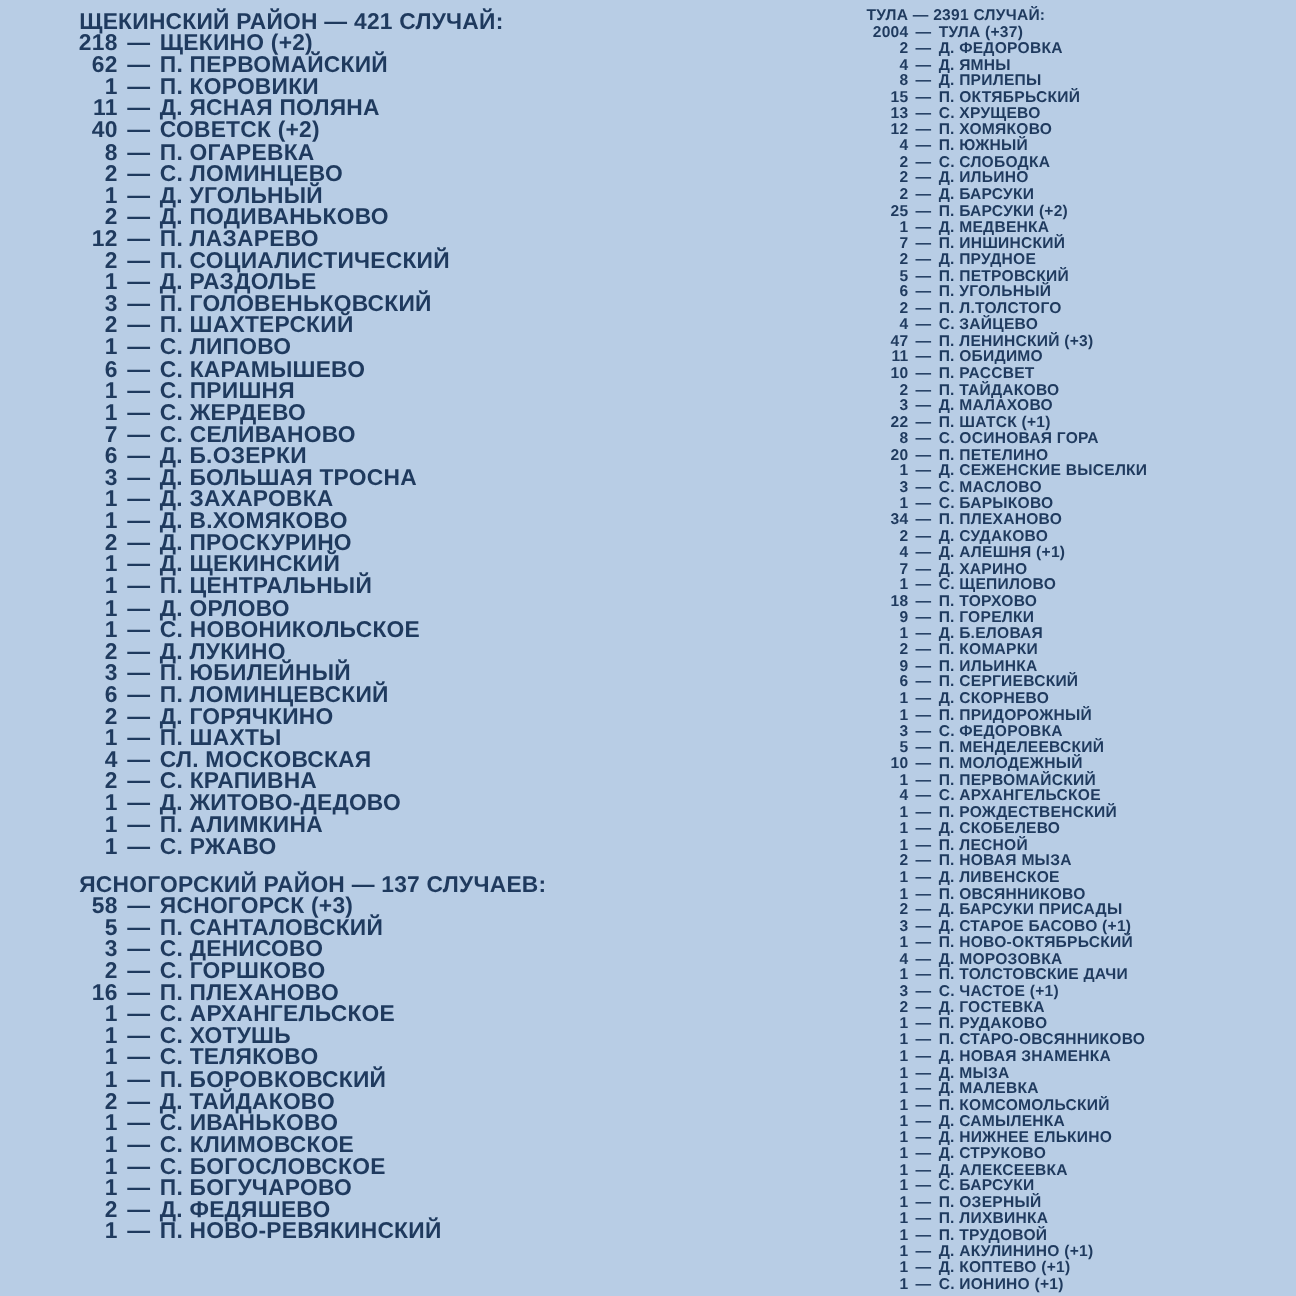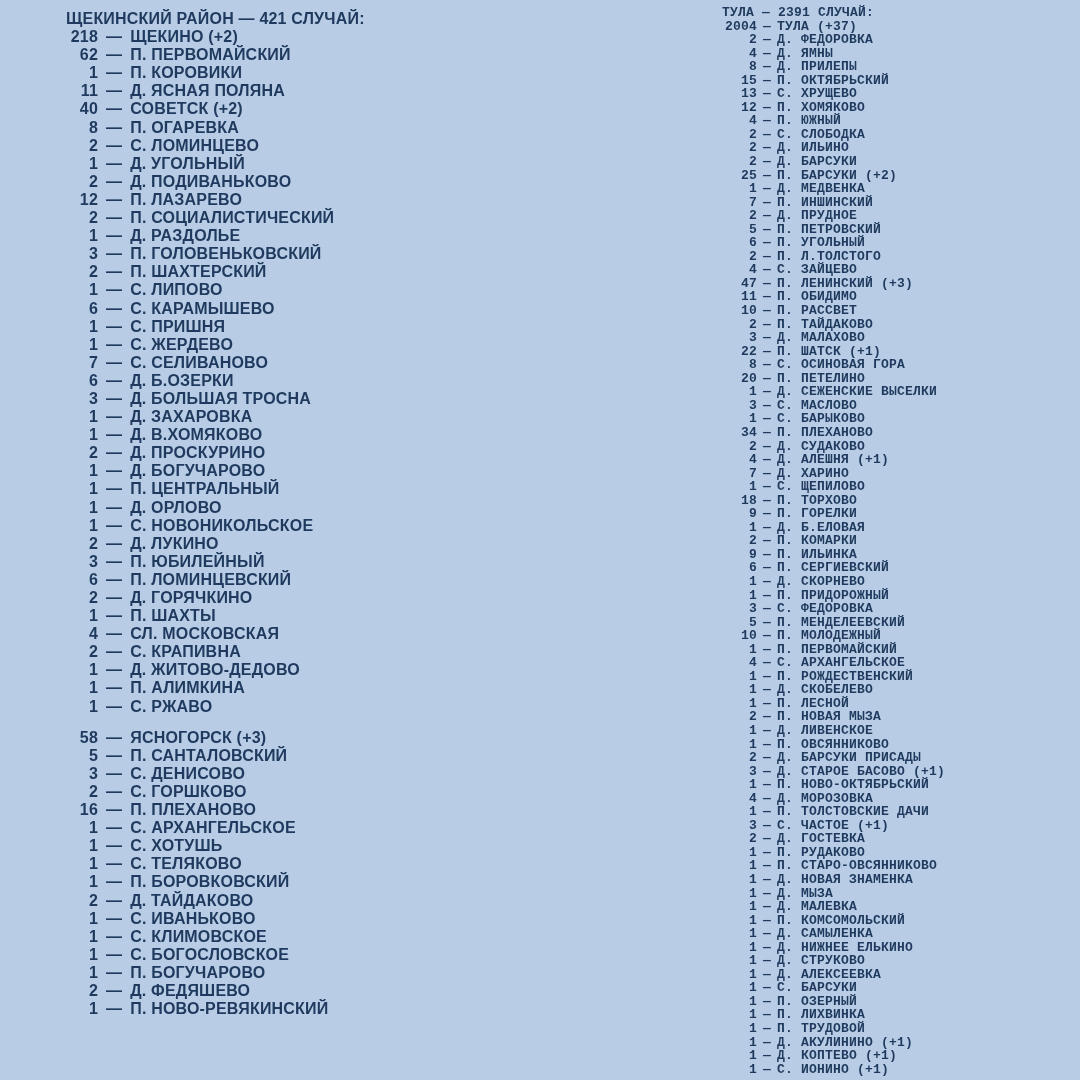--- a/index.html
+++ b/index.html
@@ -9,22 +9,22 @@
     position: relative;
     overflow: hidden;
     font-family: "Liberation Sans", sans-serif;
   }
   .col {
     position: absolute;
     color: #1f3a5e;
     font-weight: 600;
     letter-spacing: 0.2px;
   }
-  #col-left  { left: 56px;  top: 10px; font-size: 16px; line-height: 18.1px; }
-  #col-right { left: 705px; top: 6px;  font-size: 13px;   line-height: 13.55px; font-family: Liberation Mono, monospace; }
+  #col-left  { left: 56px;  top: 10px; font-size: 19px; line-height: 18.1px; }
+  #col-right { left: 705px; top: 6px;  font-size: 13px;   line-height: 13.55px; }
 
   .section { }
   #col-left .section + .section { margin-top: 13px; }
 
   .header { white-space: nowrap; font-weight: 600; }
   #col-left  .header { padding-left: 10px; }
   #col-right .header { padding-left: 17px; }
   .header .district-name { font-weight: 800; }
 
   .row { display: flex; white-space: nowrap; }
@@ -158,21 +158,21 @@
         <span class="place">Д. В.ХОМЯКОВО</span>
       </div>
       <div class="row">
         <span class="num">2</span>
         <span class="dash">—</span>
         <span class="place">Д. ПРОСКУРИНО</span>
       </div>
       <div class="row">
         <span class="num">1</span>
         <span class="dash">—</span>
-        <span class="place">Д. БОГУЧАРОВО</span>
+        <span class="place">Д. ЩЕКИНСКИЙ</span>
       </div>
       <div class="row">
         <span class="num">1</span>
         <span class="dash">—</span>
         <span class="place">П. ЦЕНТРАЛЬНЫЙ</span>
       </div>
       <div class="row">
         <span class="num">1</span>
         <span class="dash">—</span>
         <span class="place">Д. ОРЛОВО</span>
@@ -227,20 +227,21 @@
         <span class="dash">—</span>
         <span class="place">П. АЛИМКИНА</span>
       </div>
       <div class="row">
         <span class="num">1</span>
         <span class="dash">—</span>
         <span class="place">С. РЖАВО</span>
       </div>
     </div>
     <div class="section">
+      <div class="header"><span class="district-name">ЯСНОГОРСКИЙ РАЙОН</span><span class="total"> — 137 СЛУЧАЕВ:</span></div>
       <div class="row">
         <span class="num">58</span>
         <span class="dash">—</span>
         <span class="place">ЯСНОГОРСК (+3)</span>
       </div>
       <div class="row">
         <span class="num">5</span>
         <span class="dash">—</span>
         <span class="place">П. САНТАЛОВСКИЙ</span>
       </div>

